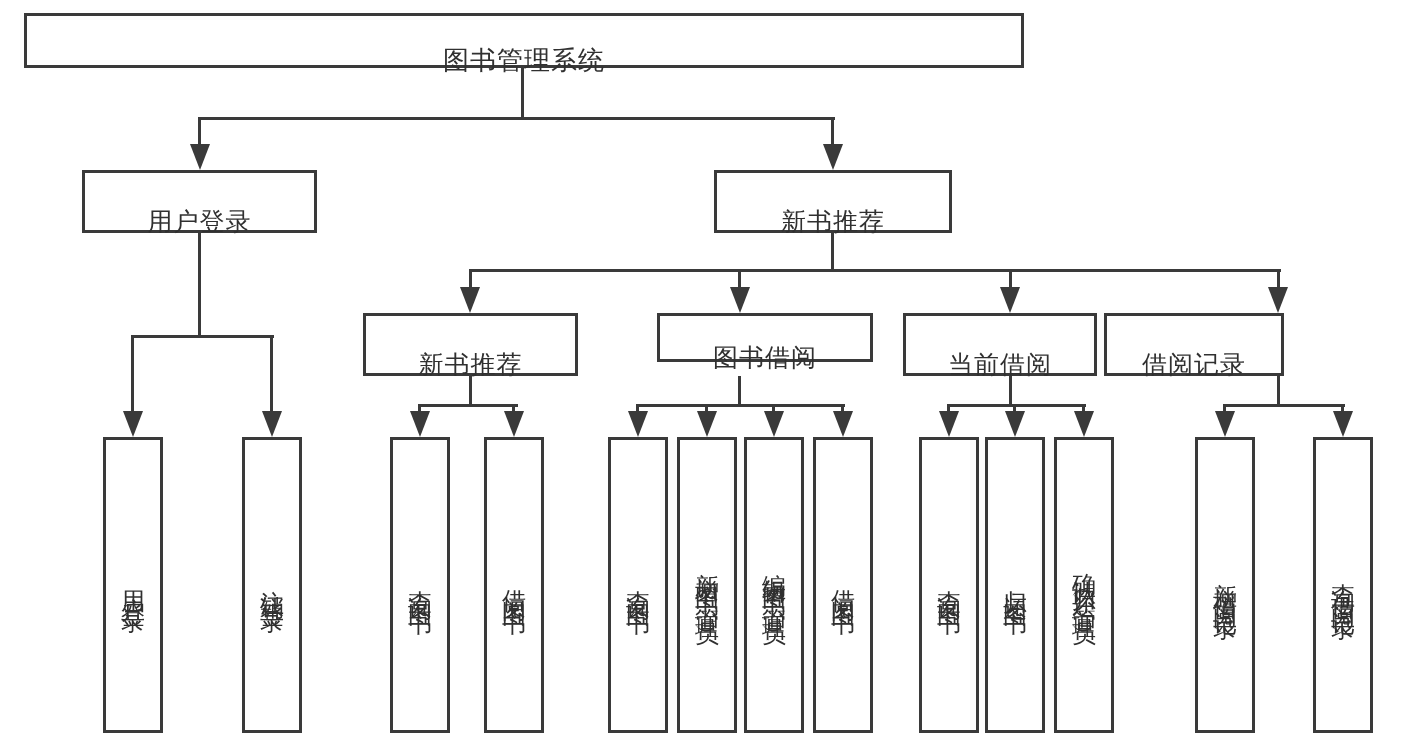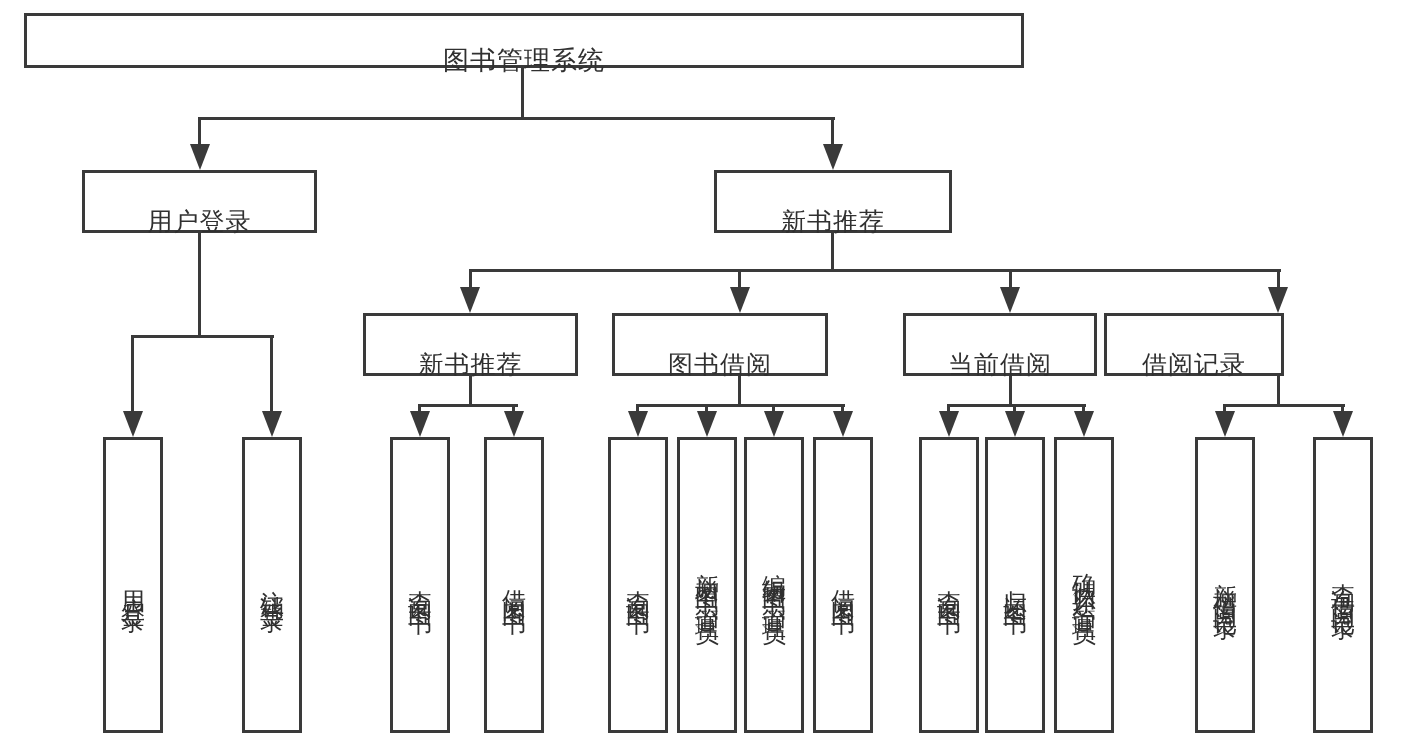--- a/index.html
+++ b/index.html
@@ -106,21 +106,21 @@
   <div class="line v" style="left:1009px;top:271px;height:18px"></div>
   <div class="line v" style="left:1277px;top:271px;height:18px"></div>
   <div class="arrow" style="left:460px;top:287px"></div>
   <div class="arrow" style="left:730px;top:287px"></div>
   <div class="arrow" style="left:1000px;top:287px"></div>
   <div class="arrow" style="left:1268px;top:287px"></div>
 
   <div class="box" style="left:363px;top:313px;width:215px;height:63px">
     <span class="hlabel">新书推荐</span>
   </div>
-  <div class="box" style="left:612px;top:313px;width:216px;height:63px">
+  <div class="box" style="left:657px;top:313px;width:216px;height:49px">
     <span class="hlabel">图书借阅</span>
   </div>
   <div class="box" style="left:903px;top:313px;width:194px;height:63px">
     <span class="hlabel">当前借阅</span>
   </div>
   <div class="box" style="left:1104px;top:313px;width:180px;height:63px">
     <span class="hlabel">借阅记录</span>
   </div>
 
   <div class="line v" style="left:469px;top:376px;height:30px"></div>

